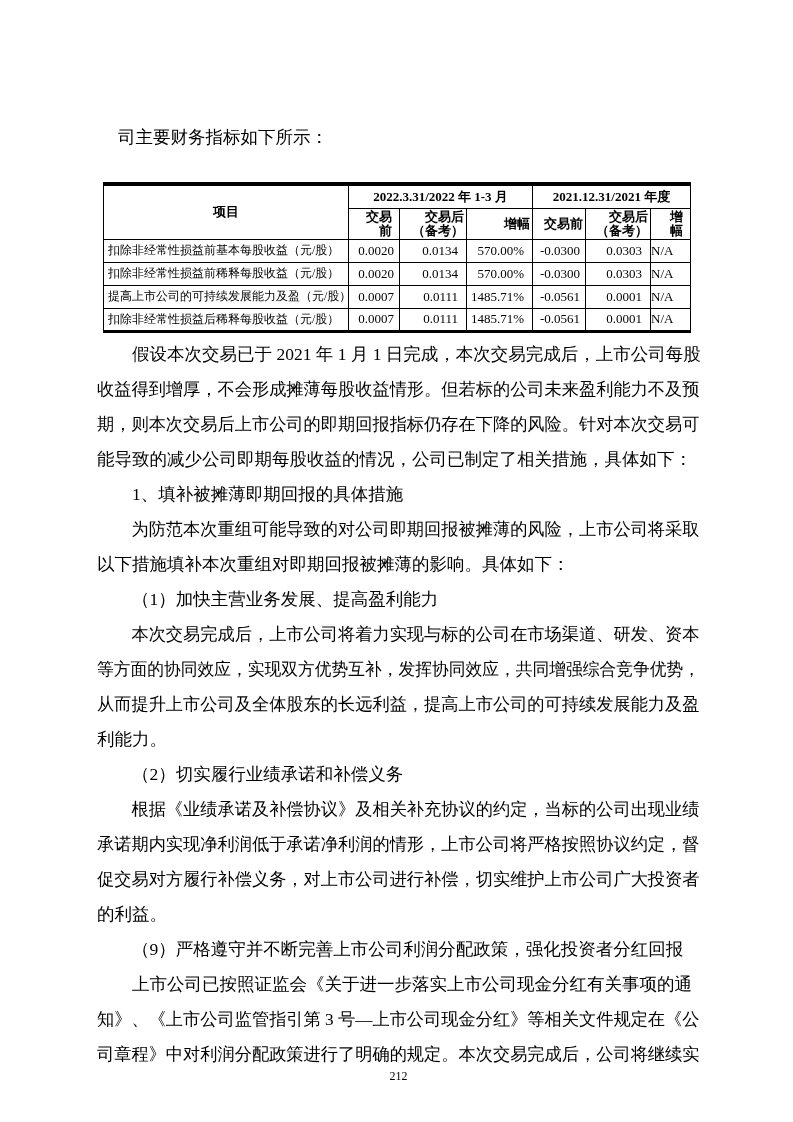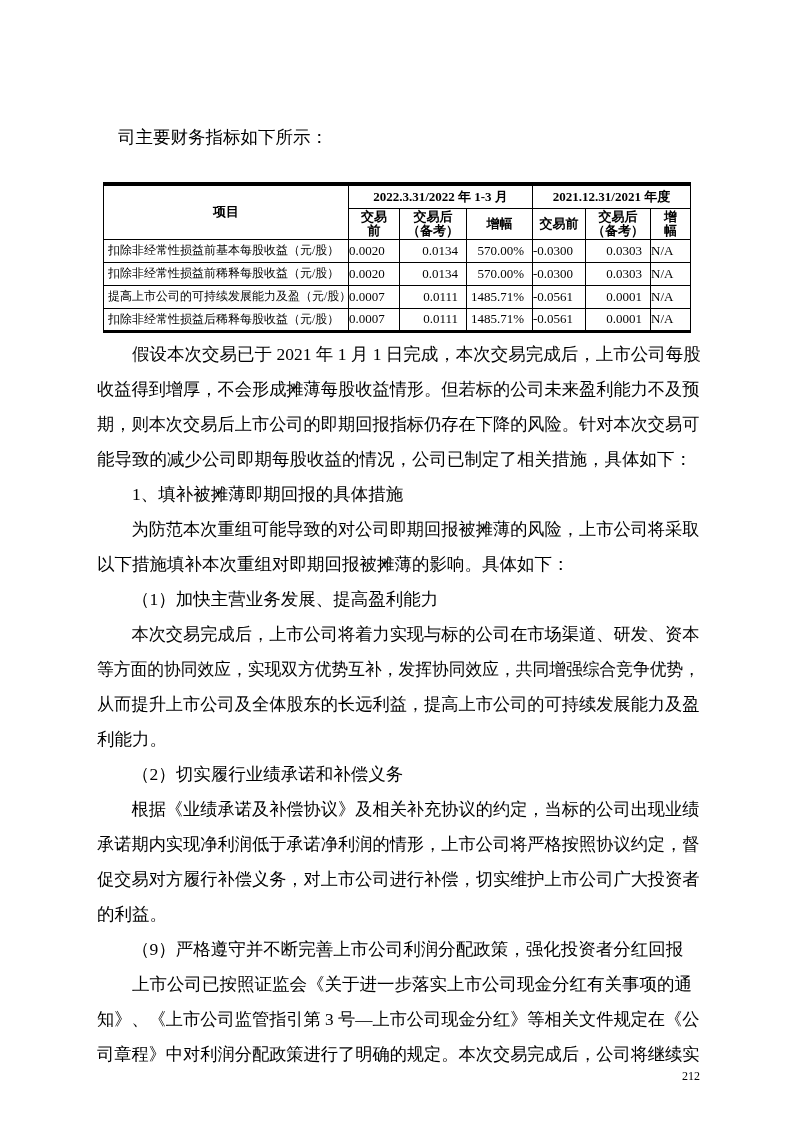--- a/index.html
+++ b/index.html
@@ -15,31 +15,31 @@
   }
   .fintable {
     margin:27px 0 4px 6px; width:587px;
     border-collapse:collapse; table-layout:fixed;
     border-top:4px solid #000; border-bottom:3px solid #000;
     font-size:13px;
   }
   .fintable th, .fintable td { border:1.4px solid #000; vertical-align:middle; }
   .fintable thead th { font-weight:bold; text-align:center; line-height:14px; padding:1px 2px; }
   .fintable thead tr.gh th { height:24px;margin-top:44px; }
-  .fintable thead tr.sh th { height:27px; }
+  .fintable thead tr.sh th { height:27px;text-align:right; }
   .fintable th.th-narrow { padding:0 7px; }
   .fintable tbody td { height:23px; }
   .c-item { text-align:left; padding-left:4px; white-space:nowrap; overflow:hidden; font-size:12px; }
   .c-num  { text-align:right; padding-right:8px; white-space:nowrap; }
-  .c-num-sm { text-align:left; padding-right:5px; white-space:nowrap; }
+  .c-num-sm { text-align:right; padding-right:5px; white-space:nowrap; }
   .c-na   { text-align:left; white-space:nowrap; }
   .bline {
     font-size:17.5px; line-height:35px; height:35px; white-space:nowrap;
   }
-  .page-num { text-align:right; font-size:12px; line-height:14px; margin-top:-3px; }
+  .page-num { text-align:center; font-size:12px; line-height:14px; margin-top:-3px; }
 </style>
 </head>
 <body>
 
 <div class="content">
 
   <div class="intro">司主要财务指标如下所示：</div>
 
   <table class="fintable">
     <colgroup>

